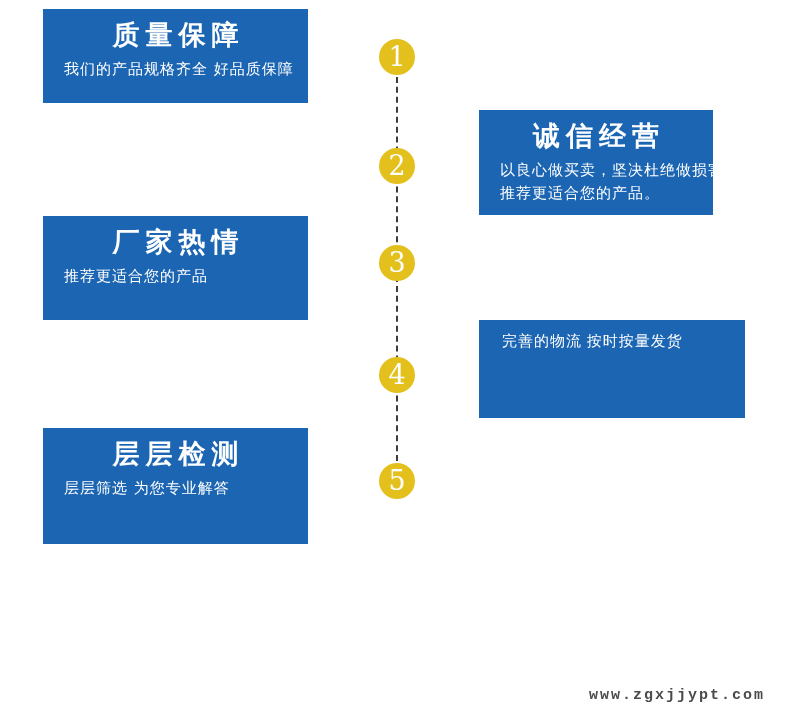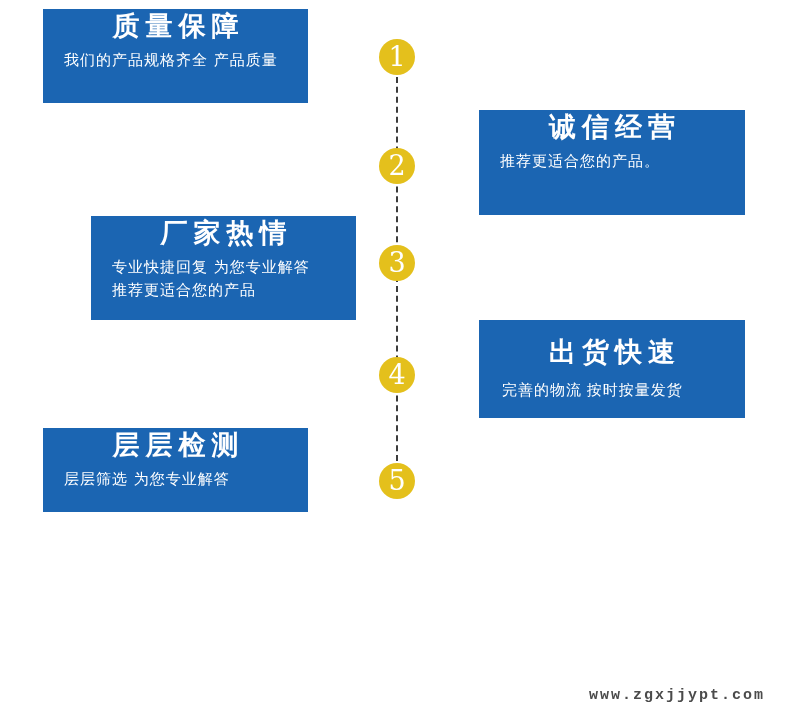--- a/index.html
+++ b/index.html
@@ -51,32 +51,33 @@
   .circle4 { top: 357px; }
   .circle5 { top: 463px; }
 
   .step-box {
     position: absolute;
     background: var(--box-blue);
     color: #ffffff;
     z-index: 1;
   }
   .box1 { left: 43px;  top: 9px;   width: 265px; height: 94px;  }
-  .box2 { left: 479px; top: 110px; width: 266px; height: 105px; }
-  .box3 { left: 43px;  top: 216px; width: 265px; height: 104px; margin-left: 48px; }
+  .box2 { left: 479px; top: 110px; width: 234px; height: 105px; }
+  .box3 { left: 43px;  top: 216px; width: 265px; height: 104px; }
   .box4 { left: 479px; top: 320px; width: 266px; height: 98px;  }
-  .box5 { left: 43px;  top: 428px; width: 265px; height: 84px; }
+  .box5 { left: 43px;  top: 428px; width: 265px; height: 116px; }
 
   .box-title {
     display: block;
     text-align: center;
     font-size: 27px;
     font-weight: bold;
     letter-spacing: 6px;
     text-indent: 6px;
+    padding-top: 9px;
     line-height: 34px;
     white-space: nowrap;
   }
   .box4 .box-title { padding-top: 15px; }
 
   .box-body {
     margin-top: 6px;
     padding: 0 10px 0 21px;
     font-size: 15px;
     letter-spacing: 1px;
@@ -116,41 +117,40 @@
   <div class="step-circle circle4">
     <span>4</span>
   </div>
   <div class="step-circle circle5">
     <span>5</span>
   </div>
 
   <div class="step-box box1">
     <span class="box-title">质量保障</span>
     <div class="box-body">
-      <div class="box-line">我们的产品规格齐全 产品质量</div>
+      <div class="box-line">我们的产品规格齐全 好品质保障</div>
     </div>
   </div>
 
   <div class="step-box box2">
     <span class="box-title">诚信经营</span>
     <div class="box-body">
+      <div class="box-line">以良心做买卖，坚决杜绝做损害</div>
       <div class="box-line">推荐更适合您的产品。</div>
     </div>
   </div>
 
   <div class="step-box box3">
     <span class="box-title">厂家热情</span>
     <div class="box-body">
-      <div class="box-line">专业快捷回复 为您专业解答</div>
       <div class="box-line">推荐更适合您的产品</div>
     </div>
   </div>
 
   <div class="step-box box4">
-    <span class="box-title">出货快速</span>
     <div class="box-body">
       <div class="box-line">完善的物流 按时按量发货</div>
     </div>
   </div>
 
   <div class="step-box box5">
     <span class="box-title">层层检测</span>
     <div class="box-body">
       <div class="box-line">层层筛选 为您专业解答</div>
     </div>

